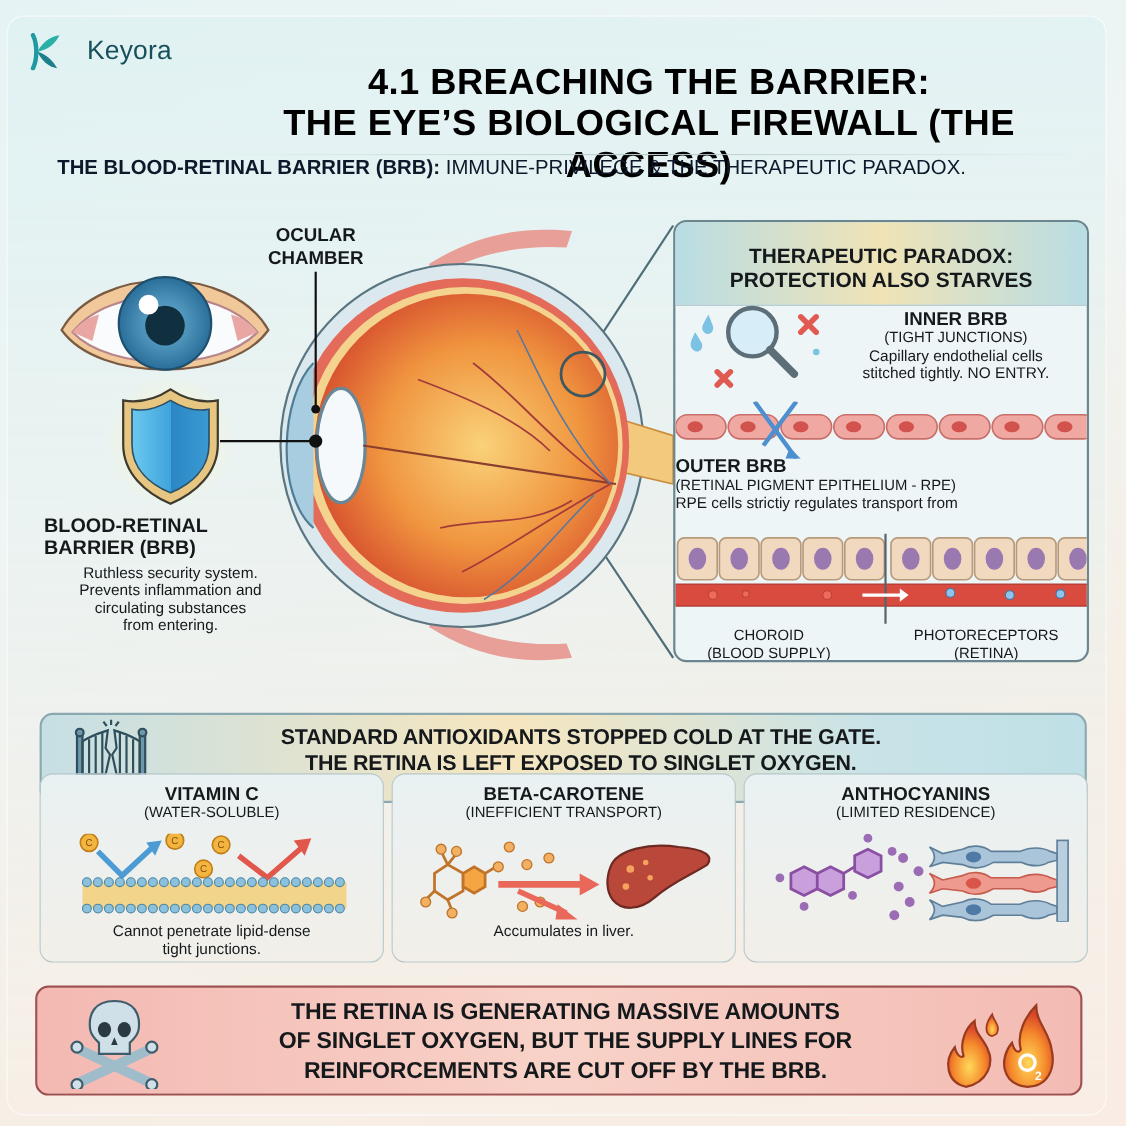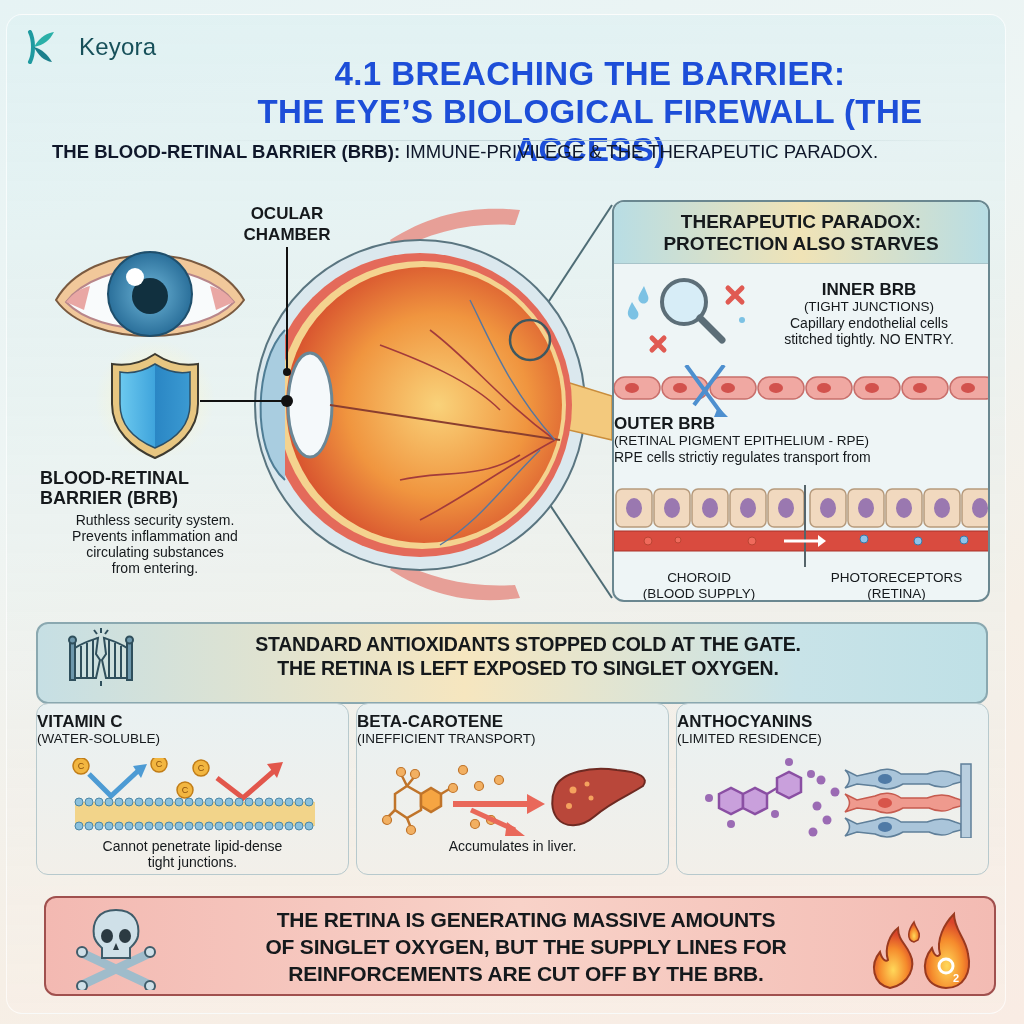--- a/index.html
+++ b/index.html
@@ -4,45 +4,45 @@
 <style>
 *{box-sizing:border-box;margin:0;padding:0}
 html,body{width:1024px;height:1024px;overflow:hidden}
 body{font-family:"DejaVu Sans","Liberation Sans",sans-serif;color:#15191c;
  background:linear-gradient(160deg,#e6f3f4 0%,#eef5f4 35%,#f6efe6 70%,#f9ece4 100%);position:relative}
 .frame{position:absolute;left:6px;top:14px;width:1000px;height:1000px;border-radius:16px;
  background:linear-gradient(180deg,rgba(220,240,242,.55),rgba(250,240,232,.35));border:1px solid rgba(255,255,255,.7)}
 .logo{position:absolute;left:26px;top:30px;display:flex;align-items:center;gap:23px}
 .logo-text{font-family:"Liberation Sans",sans-serif;font-size:24px;color:#17505a;letter-spacing:.2px}
 .title{position:absolute;left:200px;top:55px;width:780px;text-align:center;font-family:"Liberation Sans",sans-serif;
- font-weight:700;font-size:33px;line-height:38px;color:#1d4ed8;letter-spacing:.4px}
+ font-weight:700;font-size:33px;line-height:38px;color:#000000;letter-spacing:.4px}
 .title-rule{position:absolute;left:200px;top:140px;width:780px;height:1px;background:linear-gradient(90deg,transparent,#b9cdd0,transparent)}
 .subtitle{position:absolute;left:52px;top:141px;font-family:"Liberation Sans",sans-serif;font-size:18.5px;color:#0f172a}
 .subtitle b{font-weight:700}
 .ocular-label{position:absolute;left:232px;top:203px;width:110px;text-align:center;font-weight:700;font-size:17px;line-height:21px;font-family:"Liberation Sans",sans-serif}
 .brb-title{position:absolute;left:40px;top:468px;width:230px;text-align:left;font-weight:700;font-size:18px;line-height:20px;font-family:"Liberation Sans",sans-serif}
 .brb-desc{position:absolute;left:30px;top:512px;width:250px;text-align:center;font-size:14px;line-height:16px;font-family:"Liberation Sans",sans-serif}
 .svgabs{position:absolute}
 .paradox{position:absolute;left:612px;top:200px;width:378px;height:402px;border:2px solid #6a8790;border-radius:12px;overflow:hidden;background:#eef5f6}
-.paradox-head{height:62px;background:linear-gradient(90deg,#b8dde4,#f0e3b6 50%,#b8dde4);border-bottom:1px solid #a8c4ca;
- text-align:center;font-family:"Liberation Sans",sans-serif;font-weight:700;font-size:19px;line-height:22px;padding-top:9px}
+.paradox-head{height:76px;background:linear-gradient(90deg,#b8dde4,#f0e3b6 50%,#b8dde4);border-bottom:1px solid #a8c4ca;
+ text-align:center;font-family:"Liberation Sans",sans-serif;font-weight:700;font-size:19px;line-height:22px;padding-top:21px}
 .inner-title{position:absolute;left:140px;top:78px;width:230px;text-align:center;font-family:"Liberation Sans",sans-serif}
 .t-big{font-weight:700;font-size:17px;line-height:19px}
 .t-mid{font-size:13.5px;line-height:16px}
 .t-desc{font-size:14px;line-height:16px}
 .outer-title{position:absolute;left:0;top:212px;width:378px;text-align:left;font-family:Liberation Sans, sans-serif}
 .lbl-choroid{position:absolute;left:10px;top:368px;width:150px;text-align:center;font-size:13.5px;line-height:16px;font-family:"Liberation Sans",sans-serif}
 .lbl-photo{position:absolute;left:195px;top:368px;width:175px;text-align:center;font-size:13.5px;line-height:16px;font-family:"Liberation Sans",sans-serif}
-.gate-banner{position:absolute;left:36px;top:622px;width:952px;height:82px;border:2px solid #8aa8b0;border-radius:12px;
+.gate-banner{position:absolute;left:36px;top:648px;width:952px;height:82px;border:2px solid #8aa8b0;border-radius:12px;
  background:linear-gradient(90deg,#c6dfe4,#f6e6bf 45%,#c8e3e8 80%,#bfe0e6)}
 .gate-text{position:absolute;left:110px;top:8px;width:760px;text-align:center;font-family:"Liberation Sans",sans-serif;font-weight:700;font-size:19.5px;line-height:24px;letter-spacing:-.2px}
 .card{position:absolute;top:703px;width:313px;height:172px;border:1.5px solid #b7c9cd;border-radius:12px;background:linear-gradient(180deg,#e9f1f2,#f2efe9)}
-.card-title{position:absolute;left:0;top:8px;width:100%;text-align:left;font-family:"Liberation Sans",sans-serif}
+.card-title{position:absolute;left:0;top:8px;width:100%;text-align:center;font-family:"Liberation Sans",sans-serif}
 .card-desc{position:absolute;left:0;top:134px;width:100%;text-align:center;font-family:"Liberation Sans",sans-serif;font-size:14px;line-height:16px}
-.alert{position:absolute;left:44px;top:896px;width:952px;height:100px;border:2px solid #a0504e;border-radius:12px;
+.alert{position:absolute;left:32px;top:896px;width:952px;height:100px;border:2px solid #a0504e;border-radius:12px;
  background:linear-gradient(90deg,#f3b9b2,#f8d2c8 50%,#f3bbb3)}
 .alert-text{position:absolute;left:160px;top:8px;width:640px;text-align:center;font-family:"Liberation Sans",sans-serif;font-weight:700;font-size:21px;line-height:27px;letter-spacing:-.2px}
 </style>
 </head>
 <body>
 
 <div class="frame"></div>
 
 <div class="logo">
   <svg width="30" height="34" viewBox="0 0 30 34">

